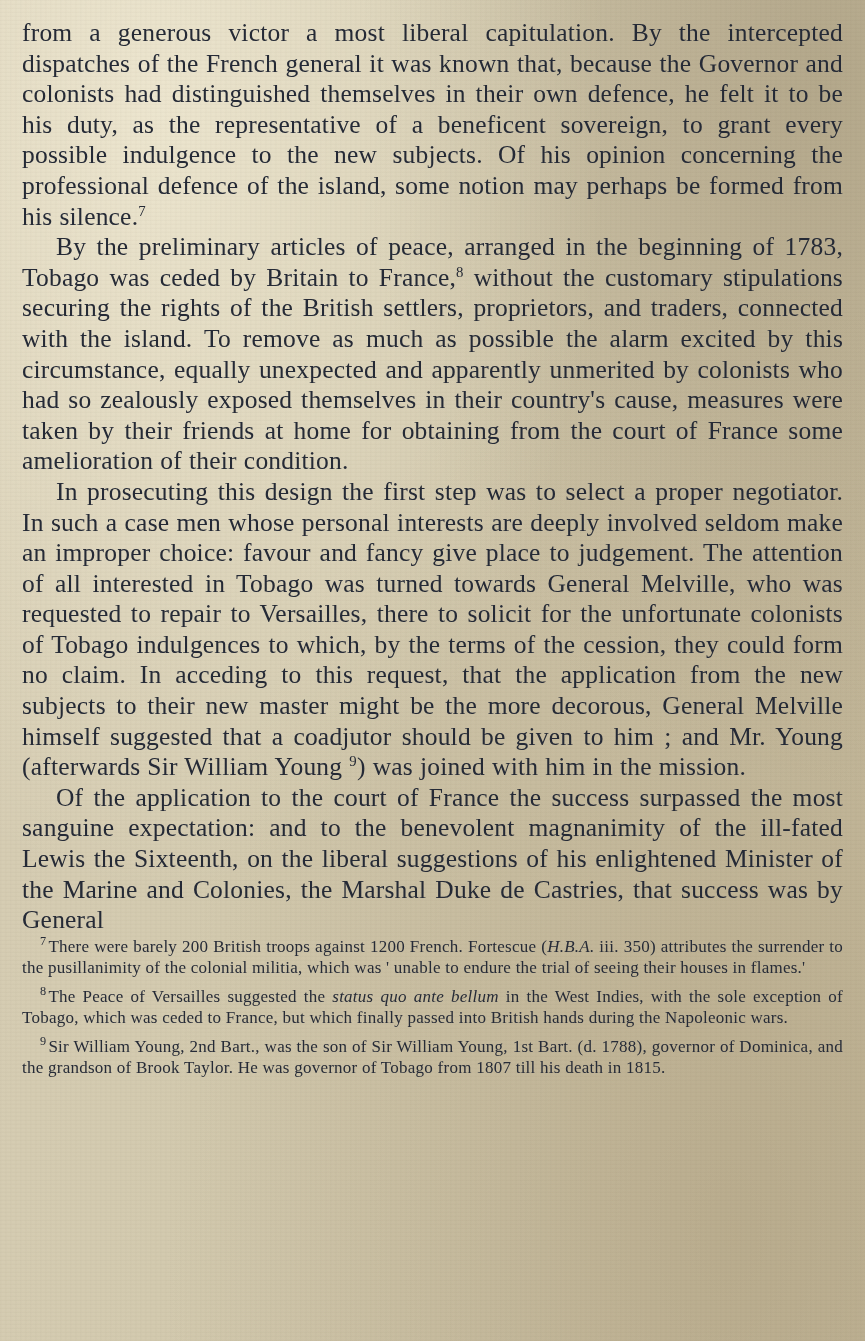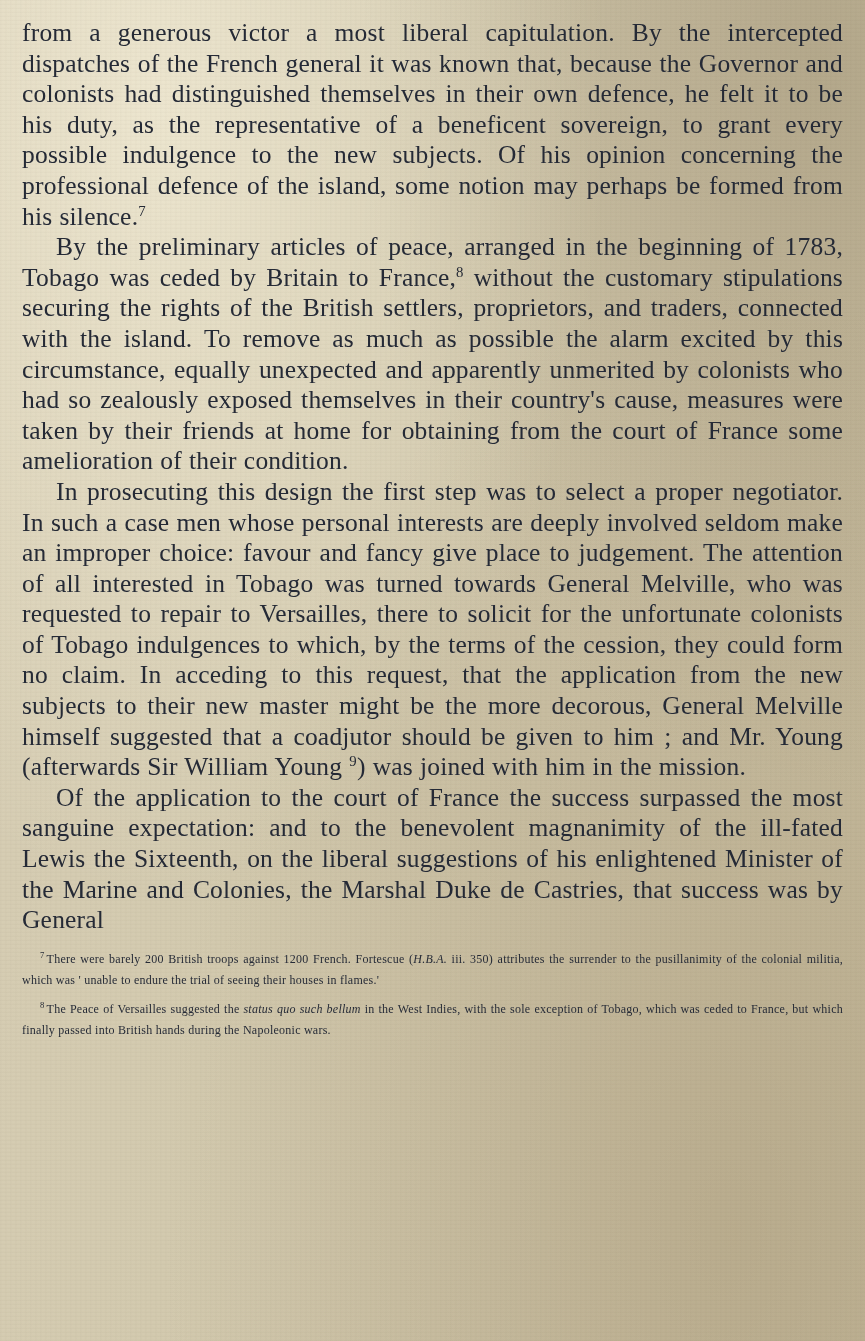--- a/index.html
+++ b/index.html
@@ -56,22 +56,21 @@
     text-indent: 0;
   }
   sup {
     font-size: 0.58em;
     vertical-align: super;
     line-height: 0;
   }
   .footnotes {
     position: relative;
     z-index: 2;
-    margin-top: 13px;
-    font-size: 12px;
+    font-size: 17px;
     line-height: 21.5px;
     text-align: justify;
     letter-spacing: 0.25px;
     color: #262b37;
   }
   .footnotes p {
     margin: 0 0 7px 0;
     text-indent: 18px;
   }
   .footnotes p:last-child {
@@ -101,18 +100,19 @@
     <p><span>In prosecuting this design the first step was to select a proper negotiator.   In such a case men whose personal interests are deeply involved seldom make an improper choice: favour and fancy give place to judgement.   The attention of all interested in Tobago was turned towards General Melville, who was requested to repair to Versailles, there to solicit for the unfortunate colonists of Tobago indulgences to which, by the terms of the cession, they could form no claim.   In acceding to this request, that the application from the new subjects to their new master might be the more decorous, General Melville himself suggested that a coadjutor should be given to him ; and Mr. Young (afterwards Sir William Young </span><sup>9</sup><span>) was joined with him in the mission.</span></p>
 
     <p><span>Of the application to the court of France the success surpassed the most sanguine expectation: and to the benevolent magnanimity of the ill-fated Lewis the Sixteenth, on the liberal suggestions of his enlightened Minister of the Marine and Colonies, the Marshal Duke de Castries, that success was by General</span></p>
 
   </div>
 
   <div class="footnotes">
 
     <p><span class="fn-mark">7</span><span>There were barely 200 British troops against 1200 French.   Fortescue (</span><i>H.B.A.</i><span> iii. 350) attributes the surrender to the pusillanimity of the colonial militia, which was ' unable to endure the trial of seeing their houses in flames.'</span></p>
 
-    <p><span class="fn-mark">8</span><span>The Peace of Versailles suggested the </span><i>status quo such bellum</i><span> in the West Indies, with the sole exception of Tobago, which was ceded to France, but which finally passed into British hands during the Napoleonic wars.</span></p>
+    <p><span class="fn-mark">8</span><span>The Peace of Versailles suggested the </span><i>status quo ante bellum</i><span> in the West Indies, with the sole exception of Tobago, which was ceded to France, but which finally passed into British hands during the Napoleonic wars.</span></p>
 
+    <p><span class="fn-mark">9</span><span>Sir William Young, 2nd Bart., was the son of Sir William Young, 1st Bart. (d. 1788), governor of Dominica, and the grandson of Brook Taylor.   He was governor of Tobago from 1807 till his death in 1815.</span></p>
 
   </div>
 
 </div>
 
 </body></html>

